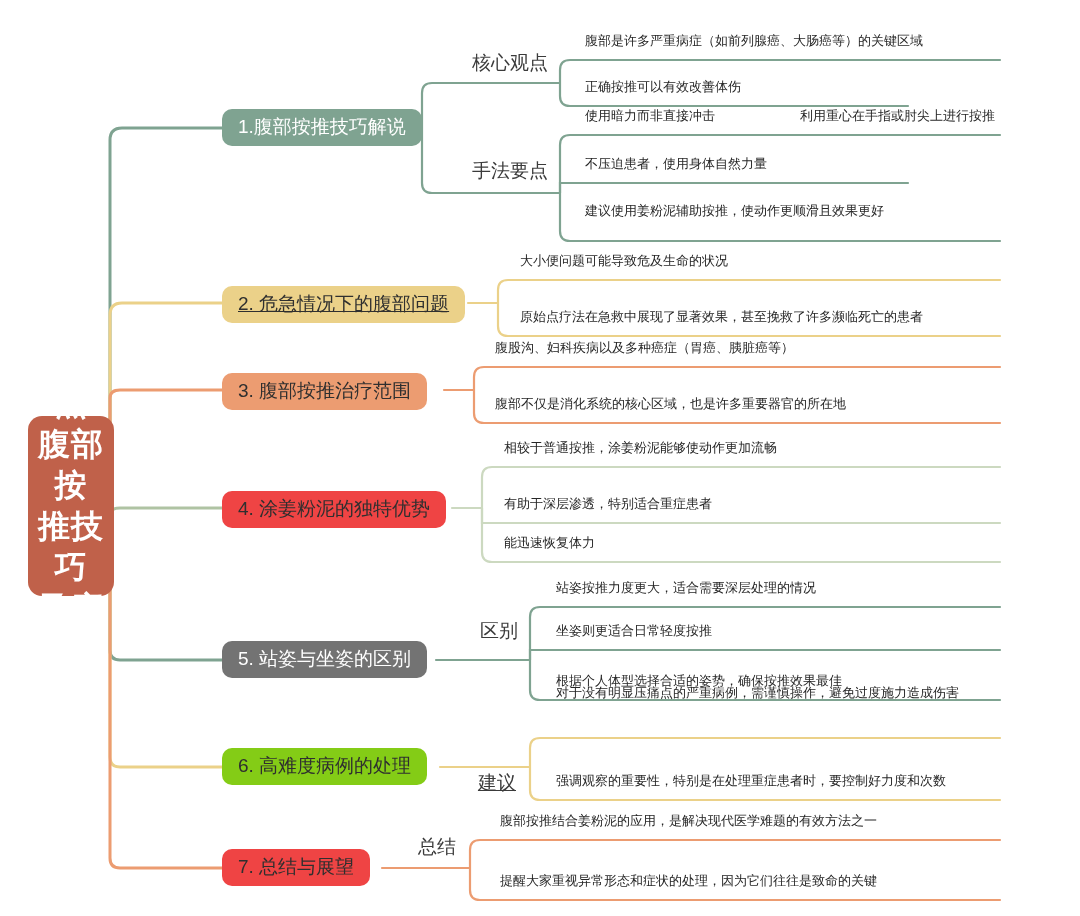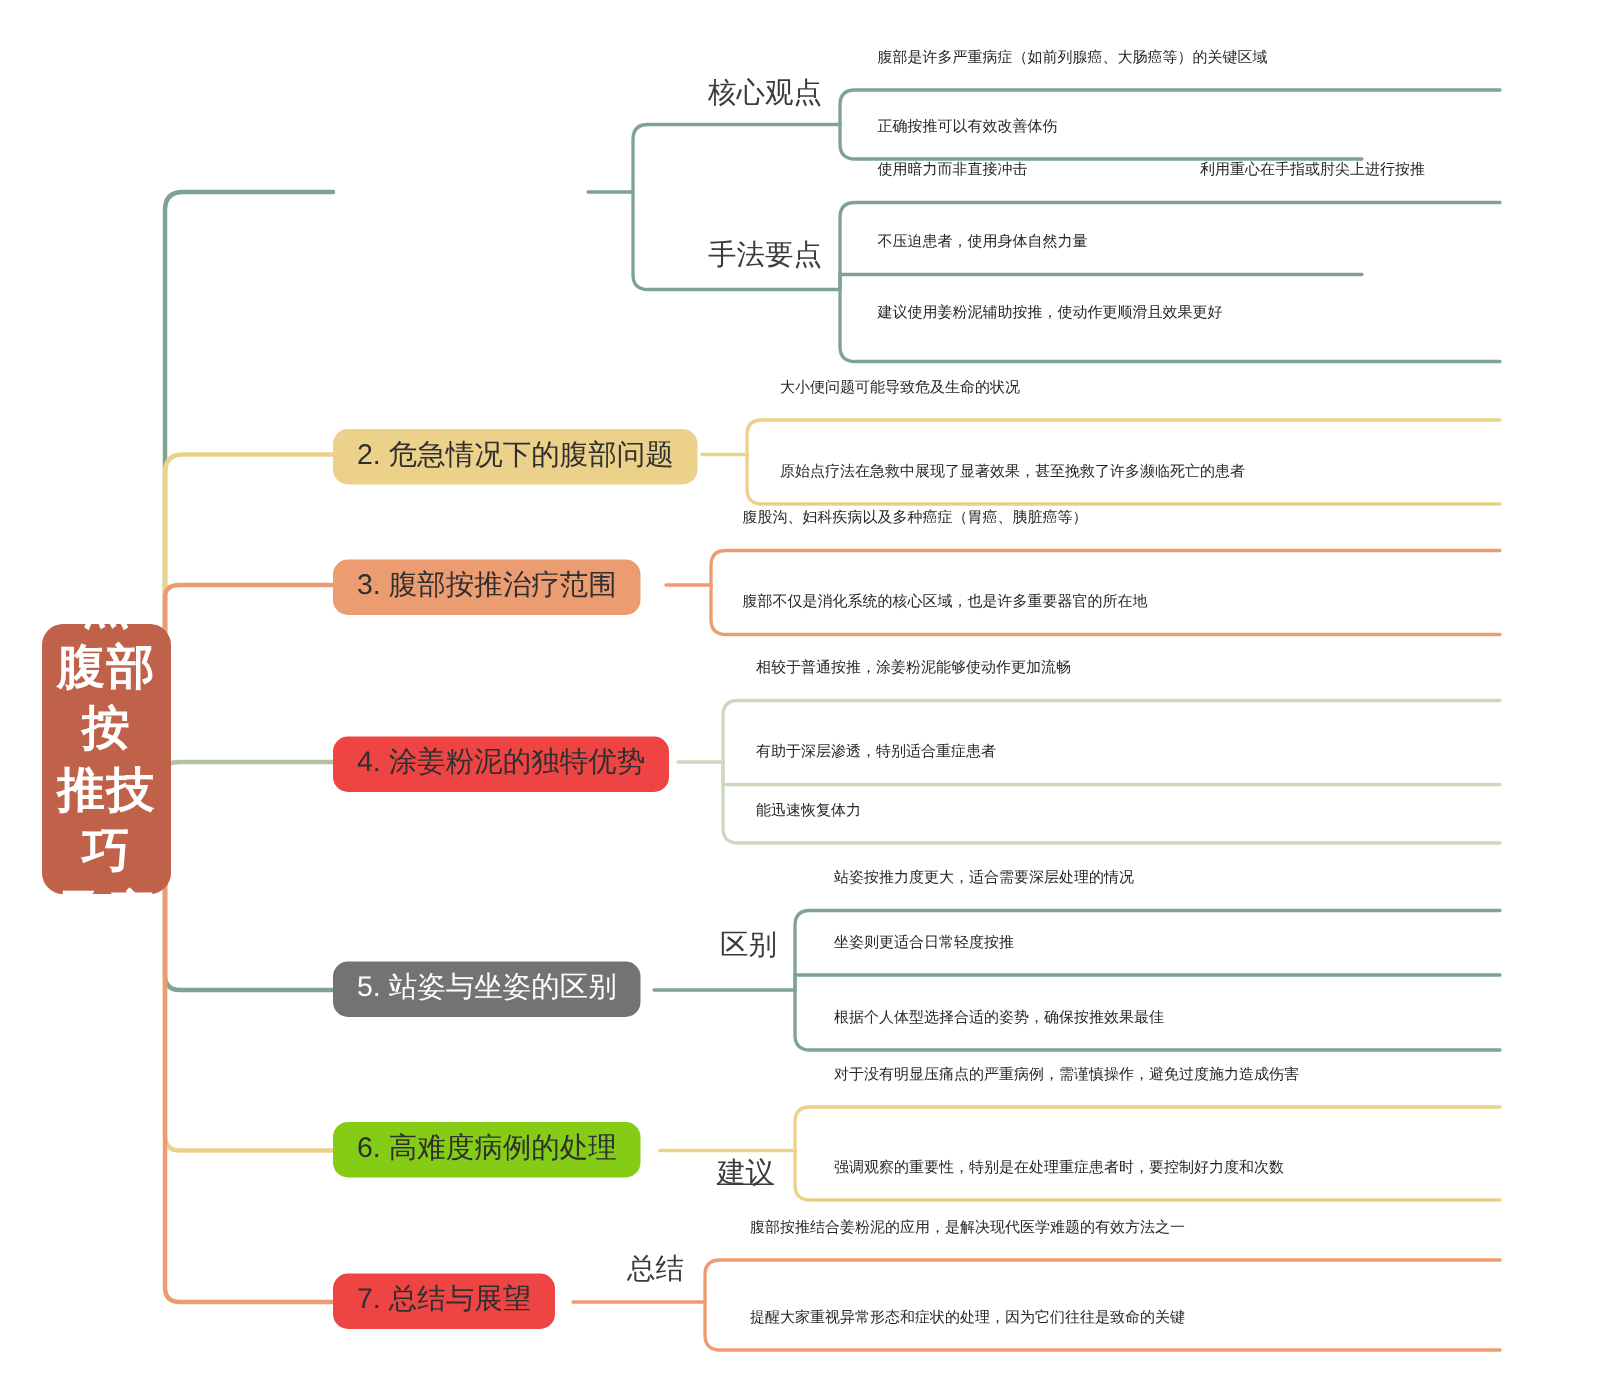--- a/index.html
+++ b/index.html
@@ -43,21 +43,21 @@
   .sub-label{
     position:absolute;
     font-size:19px;
     color:#3b3b3b;
     white-space:nowrap;
     line-height:1.2;
   }
 
   .leaf-text{
     position:absolute;
-    font-size:10px;
+    font-size:13px;
     color:#262626;
     white-space:nowrap;
     line-height:1.2;
   }
 </style>
 </head>
 <body>
 
 <div id="canvas">
 
@@ -122,20 +122,23 @@
       <path d="M382,868 L470,868" stroke="#EC9C71"></path>
       <path d="M470,868 L470,850 Q470,840 480,840 L1000,840" stroke="#EC9C71"></path>
       <path d="M470,868 L470,890 Q470,900 480,900 L1000,900" stroke="#EC9C71"></path>
     </g>
   </svg>
 
   <div class="root-node" style="left:28px;top:416px;width:86px;height:180px;background:#C0614A;">
     <span>原始点<br>腹部按<br>推技巧<br>及应用</span>
   </div>
 
+  <div class="branch-node light-text" style="left:222px;top:109px;background:#7FA391;">
+    <span>1.腹部按推技巧解说</span>
+  </div>
   <div class="sub-label" style="left:472px;top:52px;">
     <span>核心观点</span>
   </div>
   <div class="sub-label" style="left:472px;top:160px;">
     <span>手法要点</span>
   </div>
   <div class="leaf-text" style="left:585px;top:33px;">
     <span>腹部是许多严重病症（如前列腺癌、大肠癌等）的关键区域</span>
   </div>
   <div class="leaf-text" style="left:585px;top:79px;">
@@ -147,21 +150,21 @@
   <div class="leaf-text" style="left:800px;top:108px;">
     <span>利用重心在手指或肘尖上进行按推</span>
   </div>
   <div class="leaf-text" style="left:585px;top:156px;">
     <span>不压迫患者，使用身体自然力量</span>
   </div>
   <div class="leaf-text" style="left:585px;top:203px;">
     <span>建议使用姜粉泥辅助按推，使动作更顺滑且效果更好</span>
   </div>
 
-  <div class="branch-node" style="left:222px;top:286px;background:#EBD189;">
+  <div class="branch-node" style="left:222px;top:286px;background:#EBD189;text-decoration:underline;">
     <span>2. 危急情况下的腹部问题</span>
   </div>
   <div class="leaf-text" style="left:520px;top:253px;">
     <span>大小便问题可能导致危及生命的状况</span>
   </div>
   <div class="leaf-text" style="left:520px;top:309px;">
     <span>原始点疗法在急救中展现了显著效果，甚至挽救了许多濒临死亡的患者</span>
   </div>
 
   <div class="branch-node" style="left:222px;top:373px;background:#EC9C71;">
@@ -202,21 +205,21 @@
   <div class="leaf-text" style="left:556px;top:673px;">
     <span>根据个人体型选择合适的姿势，确保按推效果最佳</span>
   </div>
 
   <div class="branch-node" style="left:222px;top:748px;background:#84cc16;">
     <span>6. 高难度病例的处理</span>
   </div>
   <div class="sub-label" style="left:478px;top:772px;text-decoration:underline;">
     <span>建议</span>
   </div>
-  <div class="leaf-text" style="left:556px;top:711px;">
+  <div class="leaf-text" style="left:556px;top:685px;">
     <span>对于没有明显压痛点的严重病例，需谨慎操作，避免过度施力造成伤害</span>
   </div>
   <div class="leaf-text" style="left:556px;top:773px;">
     <span>强调观察的重要性，特别是在处理重症患者时，要控制好力度和次数</span>
   </div>
 
   <div class="branch-node" style="left:222px;top:849px;background:#ef4444;">
     <span>7. 总结与展望</span>
   </div>
   <div class="sub-label" style="left:418px;top:836px;">

